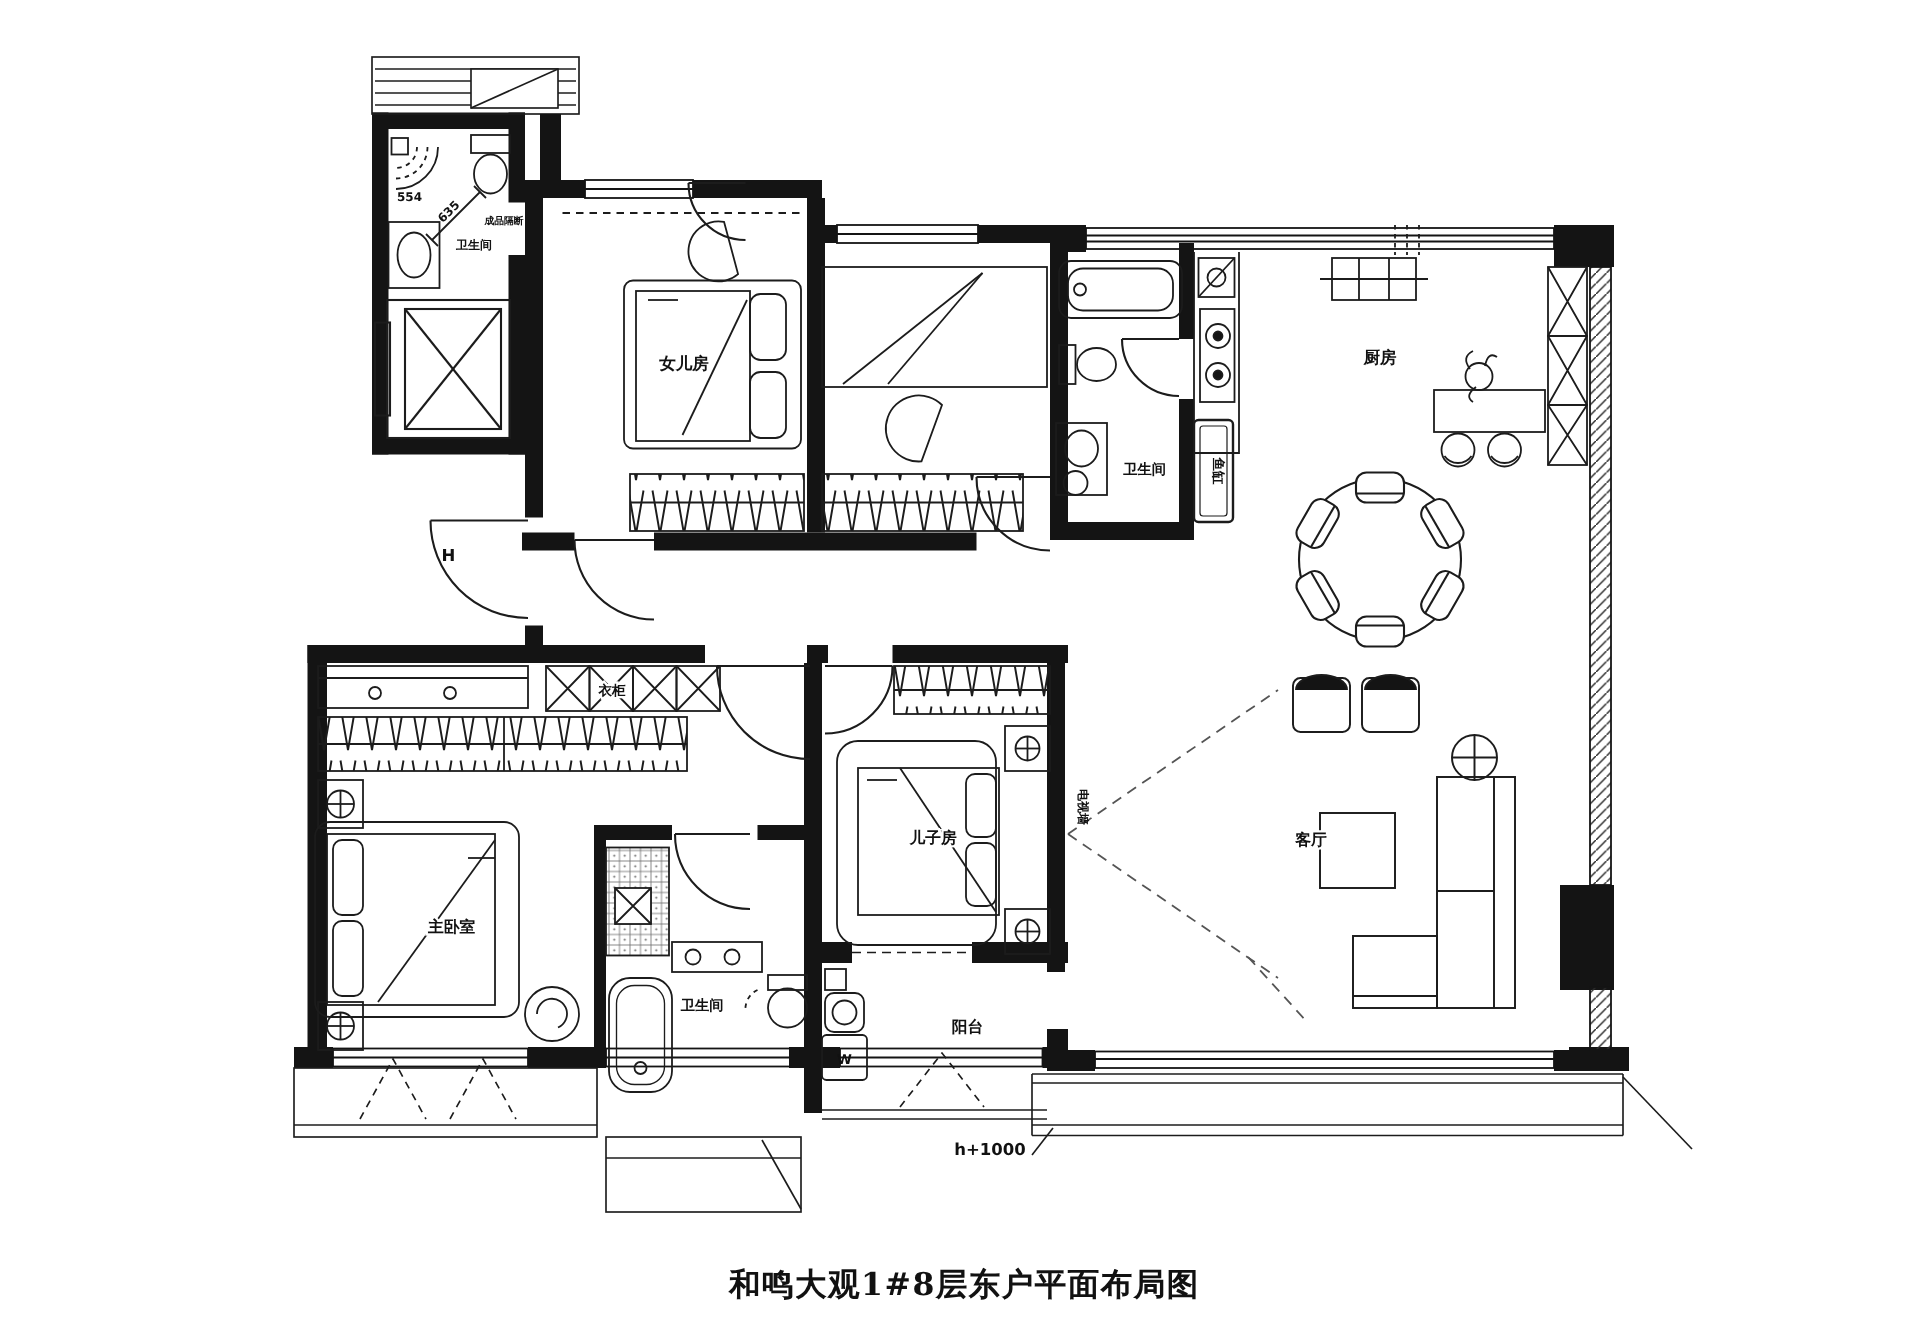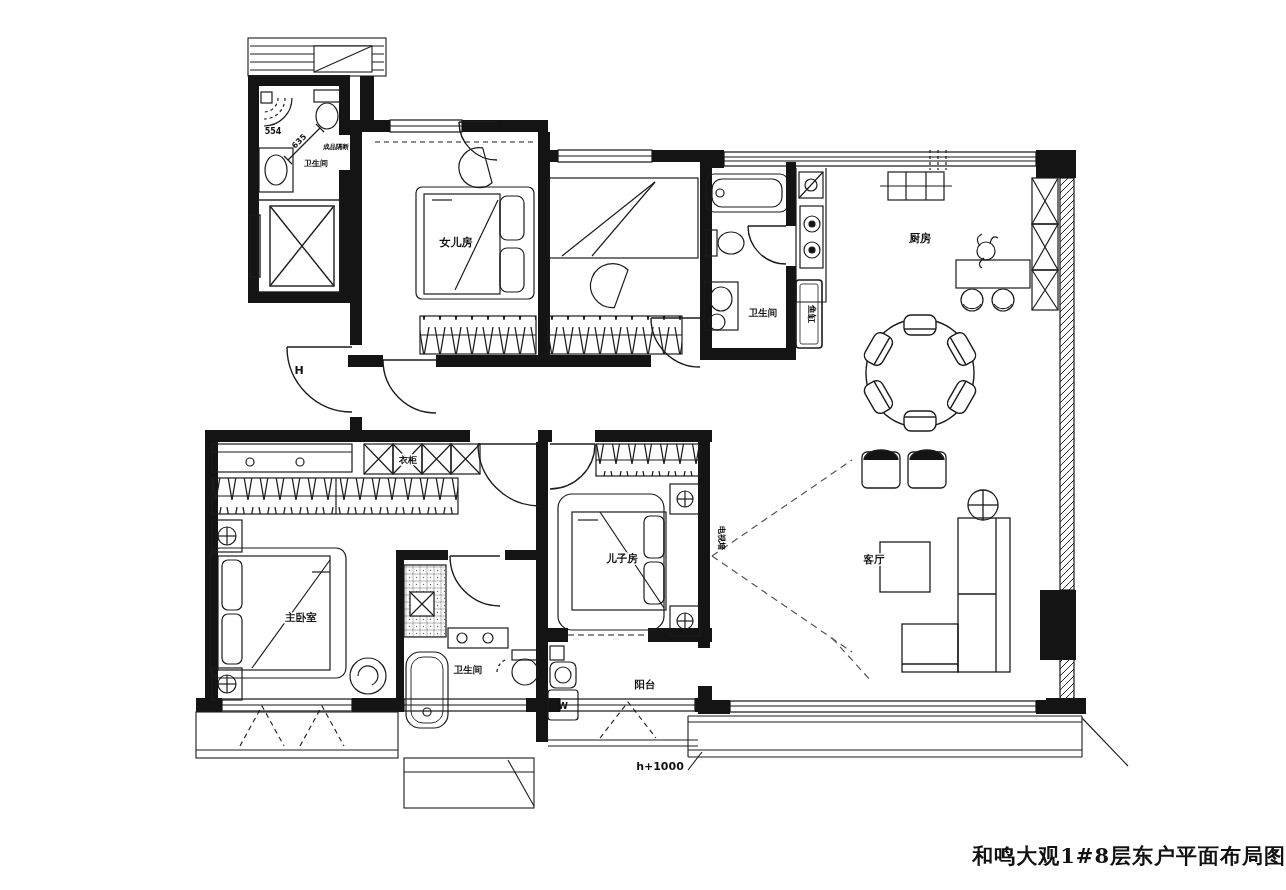--- a/index.html
+++ b/index.html
@@ -1,19 +1,19 @@
 <!DOCTYPE html>
 <html><head>
 <meta charset="utf-8">
 <style>
   html,body{margin:0;padding:0;background:#ececec;}
   .canvas{position:relative;width:1286px;height:890px;background:#ffffff;margin:0 auto;
           font-family:"DejaVu Sans","Liberation Sans",sans-serif;overflow:hidden;}
   svg{position:absolute;left:0;top:0;}
-  .plan-title{position:absolute;left:0;top:842px;width:100%;text-align:right;
+  .plan-title{position:absolute;left:0;top:842px;width:100%;text-align:center;
       font-size:21px;font-weight:bold;color:#111;letter-spacing:1px;
       font-family:"DejaVu Serif","Liberation Serif",serif;}
   text{fill:#111;font-family:"DejaVu Sans","Liberation Sans",sans-serif;font-weight:600;}
   .halo{paint-order:stroke;stroke:#ffffff;stroke-width:3px;}
 </style>
 </head>
 <body>
 
 <div class="canvas">
 <svg width="1286" height="890" viewBox="0 0 1286 890">

